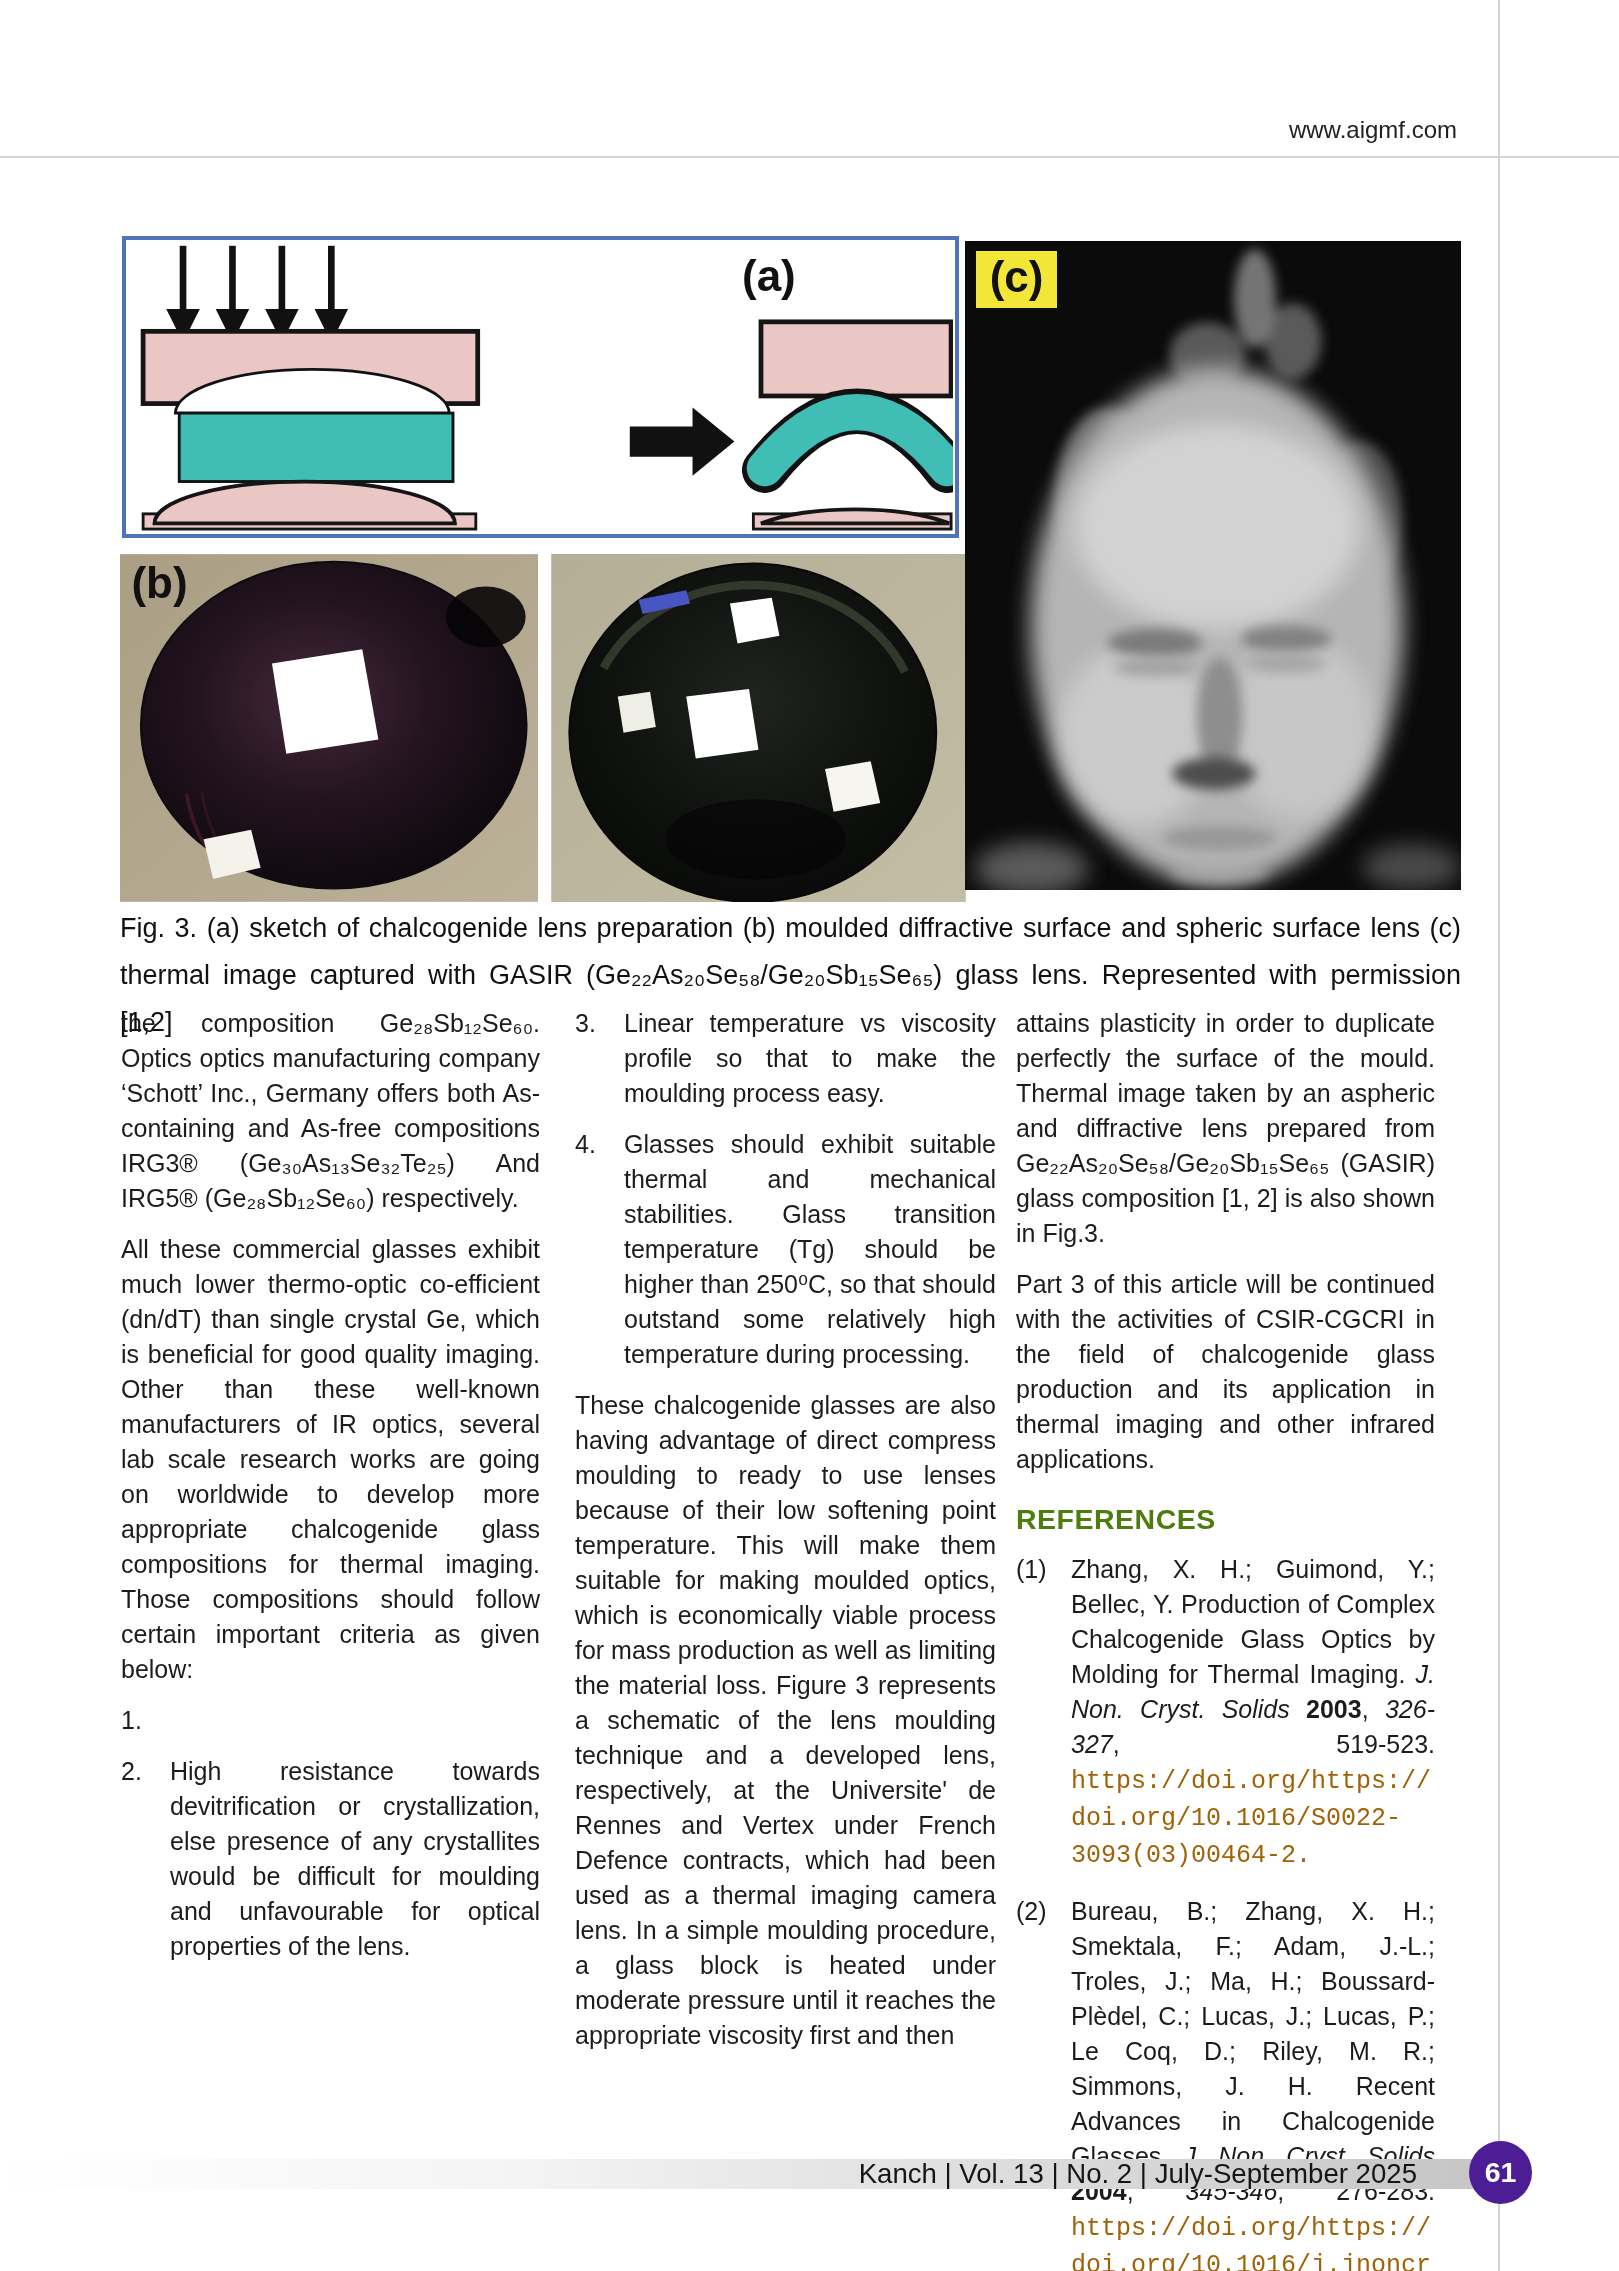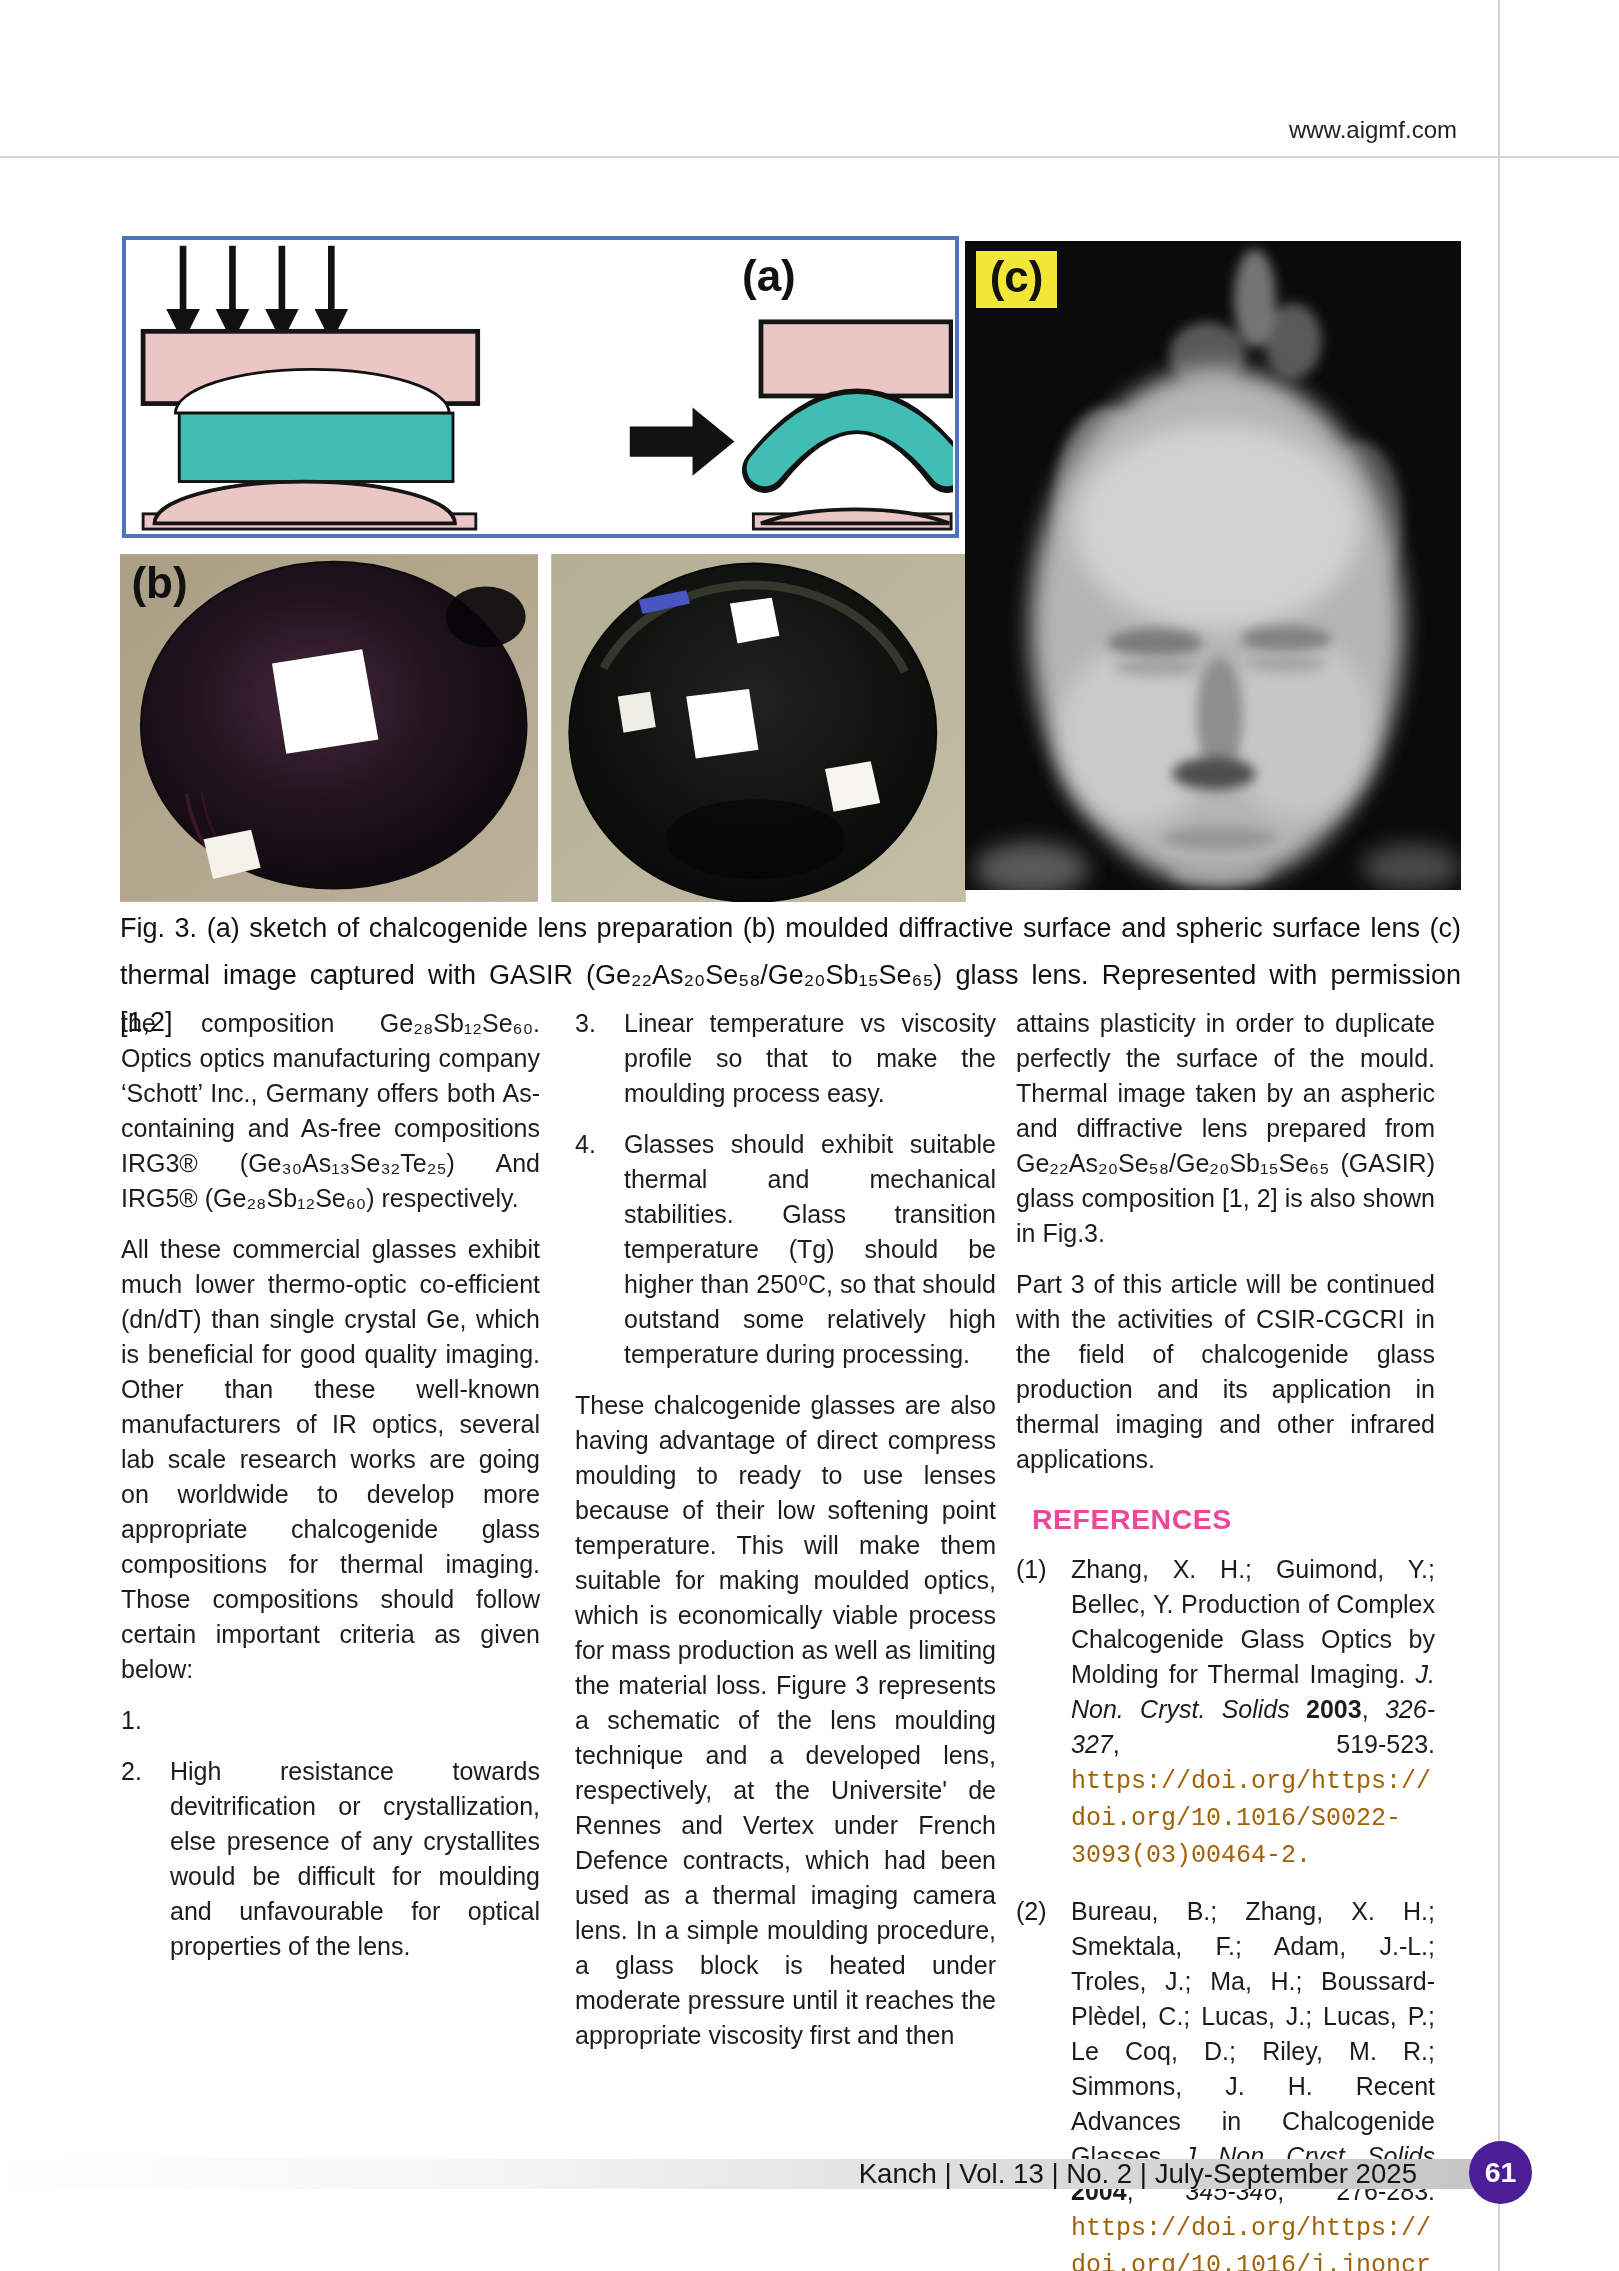--- a/index.html
+++ b/index.html
@@ -23,21 +23,21 @@
            text-align:justify;color:#111;}
   
   .col{position:absolute;top:1006px;font-size:25px;line-height:35px;text-align:justify;}
   #col1{left:121px;width:419px;}
   #col2{left:575px;width:421px;}
   #col3{left:1016px;width:419px;}
   .col p{margin:0 0 16px 0;}
   .li{display:flex;margin:0 0 16px 0;}
   .li-num{flex:0 0 49px;}
   .li-text{flex:1;text-align:justify;}
-  #refs-title{font-size:28.5px;font-weight:bold;color:#ec4899;margin:25px 0 15px 16px;letter-spacing:0.5px;}
+  #refs-title{font-size:28.5px;font-weight:bold;color:#4d7c0f;margin:25px 0 15px 0;letter-spacing:0.5px;}
   .ref{display:flex;margin:0 0 21px 0;}
   .ref-num{flex:0 0 55px;}
   .ref-body{flex:1;text-align:justify;overflow-wrap:anywhere;}
   .it{font-style:italic;}
   .bold{font-weight:bold;}
   .link{color:#a16207;font-family:Liberation Mono, monospace;}
   
   #footer-bar{position:absolute;left:0;top:2159px;width:1476px;height:29.5px;
               background:linear-gradient(to right,#ffffff 0%,#f4f4f4 35%,#c6c6c6 100%);}
   #footer-text{position:absolute;right:59px;top:0;height:45px;line-height:29.5px;

